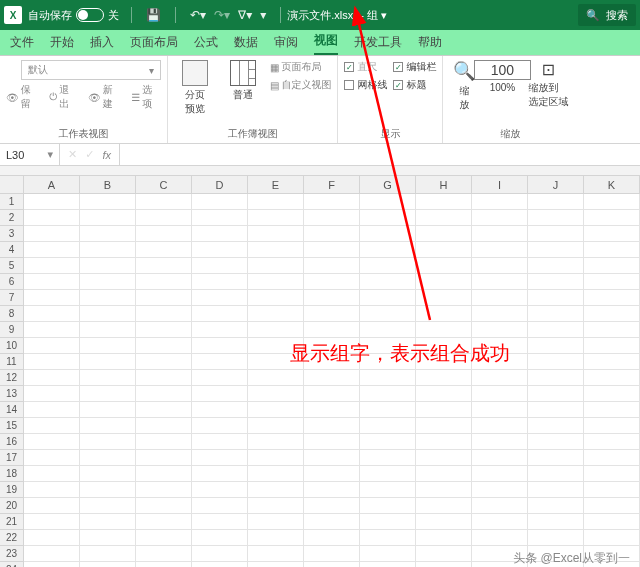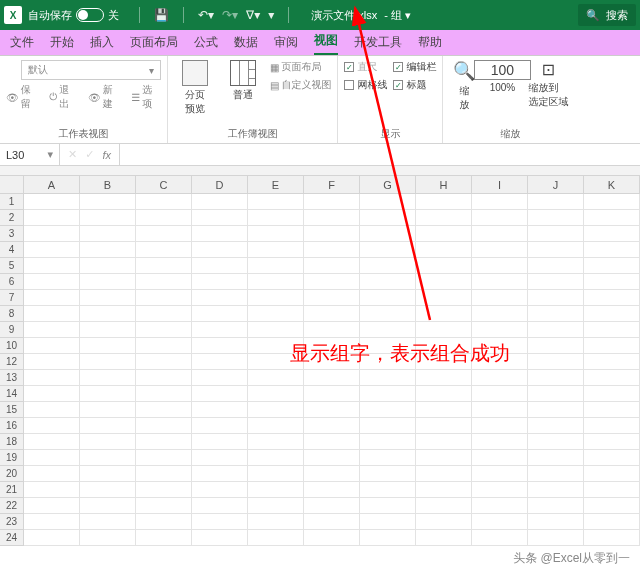--- a/index.html
+++ b/index.html
@@ -1,31 +1,31 @@
 <!DOCTYPE html>
 <html><head>
 <meta charset="utf-8">
 <style>
   * { box-sizing: border-box; margin: 0; padding: 0; }
   body { font-family: "Microsoft YaHei", "Segoe UI", sans-serif; background: #fff; color: #333; width: 640px; height: 567px; overflow: hidden; position: relative; }
 
   
   .titlebar { background: #127b42; height: 30px; display: flex; align-items: center; color: #fff; font-size: 11px; padding: 0 4px; }
   .excel-logo { width: 18px; height: 18px; background: #fff; color: #127b42; font-weight: bold; font-size: 10px; display: flex; align-items: center; justify-content: center; border-radius: 2px; margin-right: 6px; }
-  .autosave { display: flex; align-items: center; gap: 4px; margin-right: 14px; }
+  .autosave { display: flex; align-items: center; gap: 4px; margin-right: 6px; }
   .toggle { width: 28px; height: 14px; border: 1px solid #fff; border-radius: 7px; position: relative; }
   .toggle::after { content:""; width:10px; height:10px; background:#fff; border-radius:50%; position:absolute; left:1px; top:1px; }
   .qat { display:flex; align-items:center; gap:8px; }
   .qat-item { opacity:.9; font-size:12px; }
   .qat-sep { width:1px; height:16px; background: rgba(255,255,255,.4); margin: 0 6px; }
-  .title-text { margin-left: 16px; }
+  .title-text { margin-left: 0; }
   .search-box { margin-left:auto; background:#0d6a38; height:22px; display:flex; align-items:center; padding:0 8px; border-radius:2px; gap:6px; font-size:11px; }
 
   
-  .tabs { background:#f0abfc; height:26px; display:flex; align-items:flex-end; gap:16px; padding:0 10px; border-bottom:1px solid #ccc; font-size:12px; color:#444; }
+  .tabs { background:#86efac; height:26px; display:flex; align-items:flex-end; gap:16px; padding:0 10px; border-bottom:1px solid #ccc; font-size:12px; color:#444; }
   .tab { padding-bottom:4px; cursor:pointer; }
   .tab.active { color:#127b42; font-weight:600; border-bottom:2px solid #127b42; }
 
   
   .ribbon { background:#fff; height:88px; display:flex; border-bottom:1px solid #d4d4d4; }
   .group { border-right:1px solid #e0e0e0; display:flex; flex-direction:column; align-items:center; justify-content:space-between; padding:4px 6px 2px; }
   .group-body { display:flex; align-items:flex-start; gap:6px; flex:1; }
   .group-label { font-size:10px; color:#666; padding-top:2px; }
   .big-btn { display:flex; flex-direction:column; align-items:center; gap:2px; font-size:10px; color:#444; width:42px; }
   .big-icon { width:26px; height:26px; border:1px solid #888; background:#f4f4f4; }
@@ -350,20 +350,34 @@
       <div class="cell"></div>
       <div class="cell"></div>
       <div class="cell"></div>
       <div class="cell"></div>
       <div class="cell"></div>
       <div class="cell"></div>
       <div class="cell"></div>
       <div class="cell"></div>
     </div>
     <div class="row">
+      <div class="rowh">11</div>
+      <div class="cell"></div>
+      <div class="cell"></div>
+      <div class="cell"></div>
+      <div class="cell"></div>
+      <div class="cell"></div>
+      <div class="cell"></div>
+      <div class="cell"></div>
+      <div class="cell"></div>
+      <div class="cell"></div>
+      <div class="cell"></div>
+      <div class="cell"></div>
+    </div>
+    <div class="row">
       <div class="rowh">12</div>
       <div class="cell"></div>
       <div class="cell"></div>
       <div class="cell"></div>
       <div class="cell"></div>
       <div class="cell"></div>
       <div class="cell"></div>
       <div class="cell"></div>
       <div class="cell"></div>
       <div class="cell"></div>
@@ -407,20 +421,34 @@
       <div class="cell"></div>
       <div class="cell"></div>
       <div class="cell"></div>
       <div class="cell"></div>
       <div class="cell"></div>
       <div class="cell"></div>
       <div class="cell"></div>
     </div>
     <div class="row">
       <div class="rowh">16</div>
+      <div class="cell"></div>
+      <div class="cell"></div>
+      <div class="cell"></div>
+      <div class="cell"></div>
+      <div class="cell"></div>
+      <div class="cell"></div>
+      <div class="cell"></div>
+      <div class="cell"></div>
+      <div class="cell"></div>
+      <div class="cell"></div>
+      <div class="cell"></div>
+    </div>
+    <div class="row">
+      <div class="rowh">17</div>
       <div class="cell"></div>
       <div class="cell"></div>
       <div class="cell"></div>
       <div class="cell"></div>
       <div class="cell"></div>
       <div class="cell"></div>
       <div class="cell"></div>
       <div class="cell"></div>
       <div class="cell"></div>
       <div class="cell"></div>

